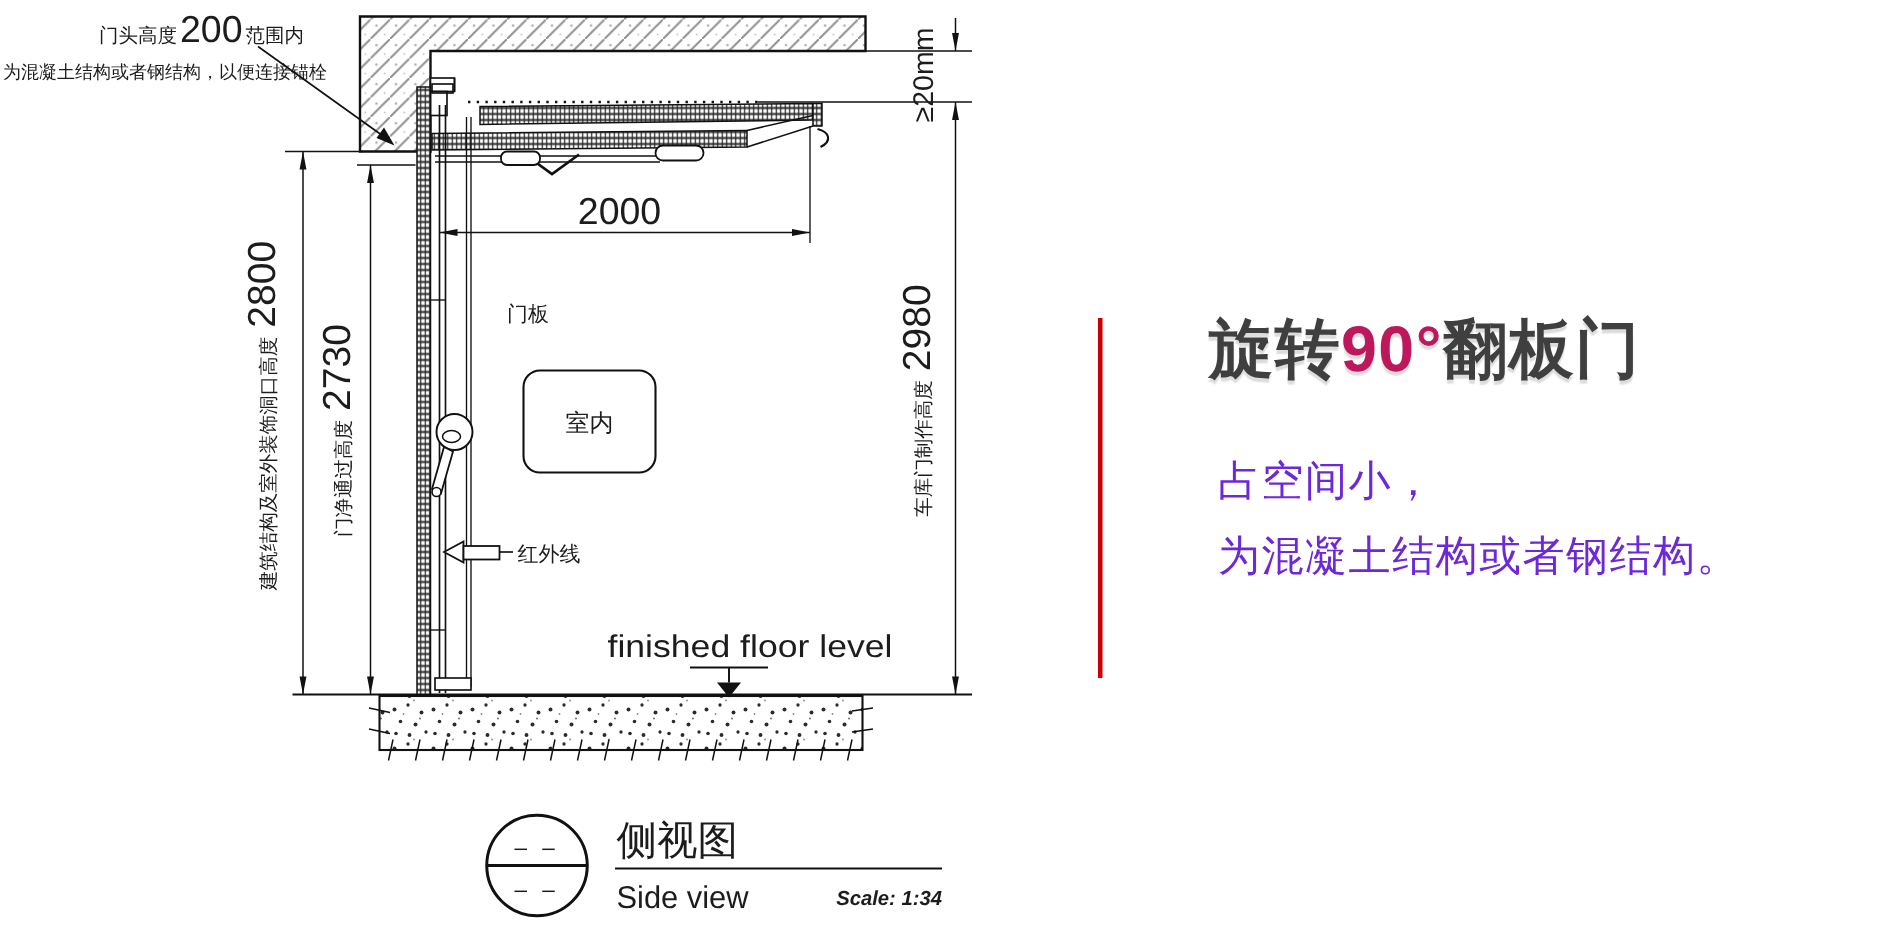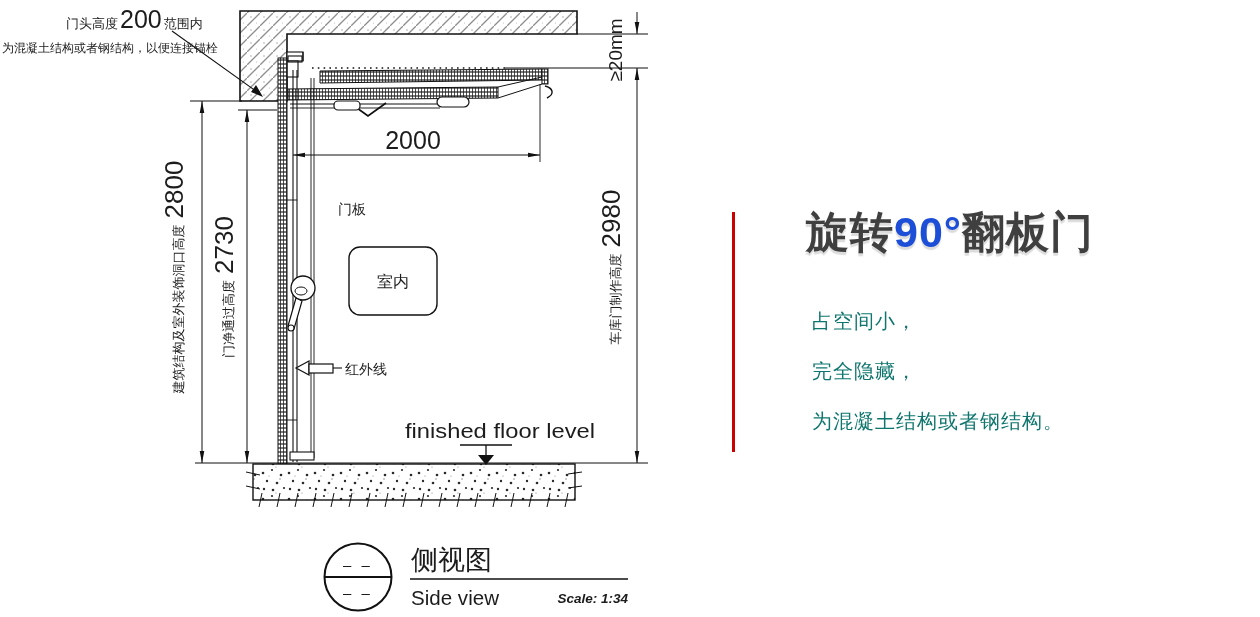--- a/index.html
+++ b/index.html
@@ -4,23 +4,23 @@
 <style>
   html,body{margin:0;padding:0;background:#ffffff;}
   .stage{position:relative;width:1260px;height:617px;background:#fff;overflow:hidden;
          font-family:"Liberation Sans","DejaVu Sans",sans-serif;}
   .stage svg{position:absolute;left:0;top:0;}
   svg text{fill:#1c1c1c;}
   .red-divider{position:absolute;left:732px;top:212px;width:3px;height:240px;background:#cc0001;}
   .product-title{position:absolute;left:806px;top:204px;font-size:43px;font-weight:bold;
                  color:#3f3f3f;letter-spacing:1px;white-space:nowrap;
                  text-shadow:0 3px 1px #dcdcdc;}
-  .product-title .accent{color:#1d4ed8;}
-  .features{position:absolute;left:812px;top:296px;font-size:20px;line-height:50px;
-            color:#0f766e;letter-spacing:1px;white-space:nowrap;}
+  .product-title .accent{color:#be185d;}
+  .features{position:absolute;left:812px;top:296px;font-size:28px;line-height:50px;
+            color:#6d28d9;letter-spacing:1px;white-space:nowrap;}
 </style>
 </head>
 <body>
 
 <div class="stage">
 
   <svg width="720" height="617" viewBox="0 0 720 617">
     <defs>
       <pattern id="hatch" width="13" height="13" patternUnits="userSpaceOnUse">
         <rect width="13" height="13" fill="#ffffff"></rect>
@@ -179,17 +179,16 @@
       <text x="628" y="603" font-size="13.5" font-style="italic" font-weight="600" text-anchor="end">Scale: 1:34</text>
     </g>
   </svg>
 
   <div class="red-divider"></div>
 
   <div class="product-title"><span>旋转</span><span class="accent">90°</span><span>翻板门</span></div>
 
   <div class="features">
     <div>占空间小，</div>
-    <div>完全隐藏，</div>
     <div>为混凝土结构或者钢结构。</div>
   </div>
 
 </div>
 
 </body></html>

